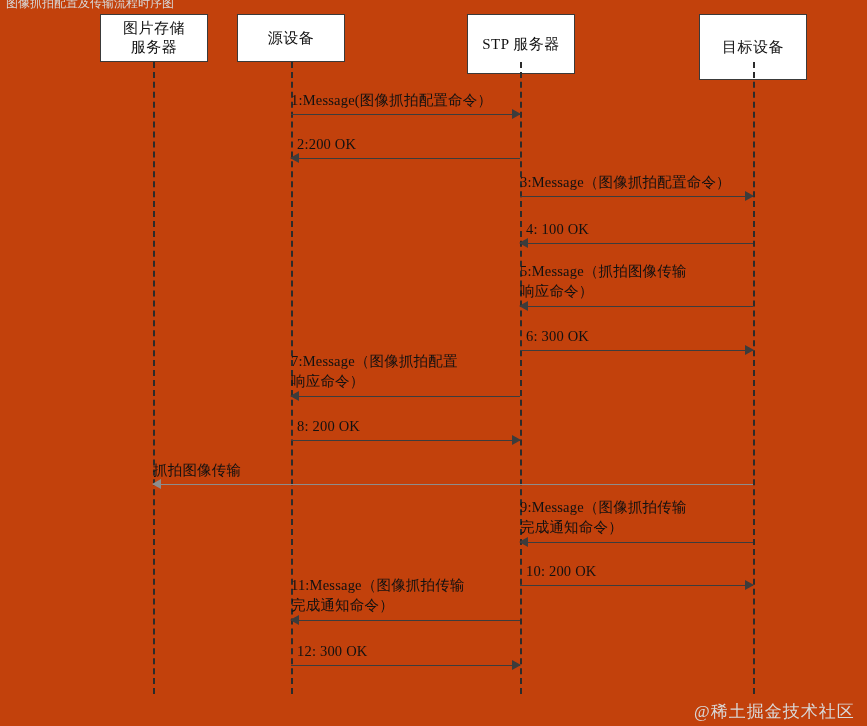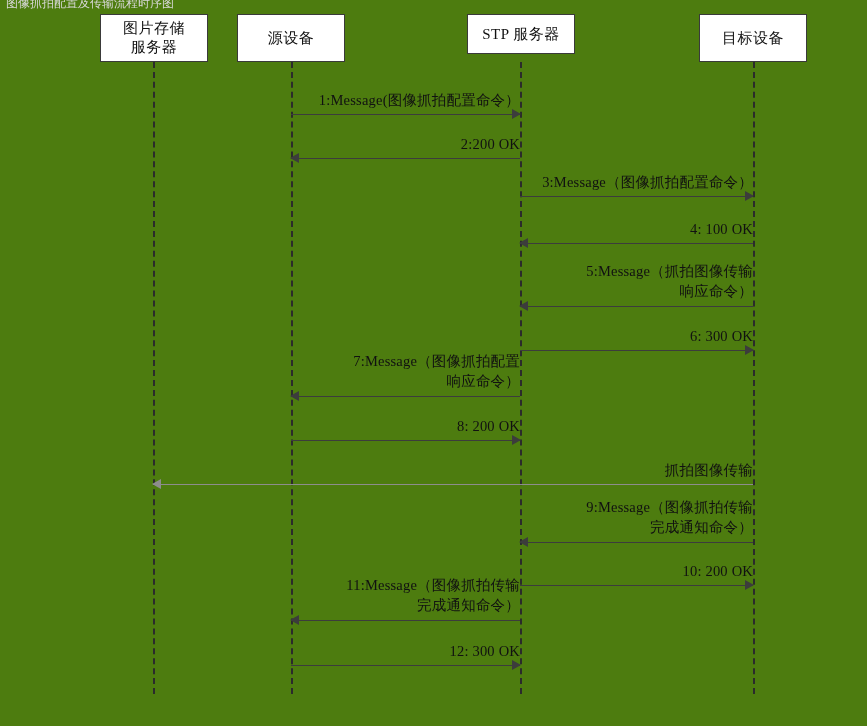--- a/index.html
+++ b/index.html
@@ -9,21 +9,21 @@
     background: #ffffff;
   }
   body {
     font-family: "Liberation Serif", "DejaVu Serif", serif;
     color: #1a1a1a;
   }
   #canvas {
     position: relative;
     width: 867px;
     height: 726px;
-    background: #4d7c0f;
+    background: #c2410c;
     overflow: hidden;
   }
 
   
   .top-strip {
     position: absolute;
     left: 6px;
     top: -3px;
     width: 420px;
     height: 12px;
@@ -93,30 +93,30 @@
     border-top: 5px solid transparent;
     border-bottom: 5px solid transparent;
     border-right: 9px solid #3c3c3c;
   }
   .msg.gray.to-left .head { border-right-color: #8d8d8d; }
 
   .msg .label {
     position: absolute;
     left: 0;
     width: 100%;
-    text-align: right;
+    text-align: left;
     font-size: 14.5px;
     line-height: 1.35;
     color: #111;
     white-space: pre-line;
     letter-spacing: 0.2px;
   }
   
   .msg .label.left {
-    text-align: right;
+    text-align: left;
     padding-left: 6px;
     box-sizing: border-box;
   }
   .msg .label.one-line  { top: -23px; }
   .msg .label.two-line  { top: -44px; }
 
   
   .watermark {
     position: absolute;
     font-size: 17px;
@@ -137,26 +137,26 @@
         <div>
           <span>图片存储</span>
           <span>服务器</span>
         </div>
       </div>
       <div class="actor-box" style="left: 237px; top: 14px; width: 108px; height: 48px;">
         <div>
           <span>源设备</span>
         </div>
       </div>
-      <div class="actor-box" style="left: 467px; top: 14px; width: 108px; height: 40px;">
+      <div class="actor-box" style="left: 467px; top: 14px; width: 108px; height: 60px;">
         <div>
           <span>STP 服务器</span>
         </div>
       </div>
-      <div class="actor-box" style="left: 699px; top: 14px; width: 108px; height: 48px;">
+      <div class="actor-box" style="left: 699px; top: 14px; width: 108px; height: 66px;">
         <div>
           <span>目标设备</span>
         </div>
       </div>
     </div>
   <div id="lifelines">
       <div class="lifeline" style="left: 153px; top: 62px; height: 632px;"></div>
       <div class="lifeline" style="left: 291px; top: 62px; height: 632px;"></div>
       <div class="lifeline" style="left: 520px; top: 62px; height: 632px;"></div>
       <div class="lifeline" style="left: 753px; top: 62px; height: 632px;"></div>
@@ -226,14 +226,15 @@
         <div class="label two-line">11:Message（图像抓拍传输
 完成通知命令）</div>
       </div>
       <div class="msg to-right " style="left: 291px; top: 665px; width: 229px;">
         <div class="line"></div>
         <div class="head"></div>
         <div class="label one-line left">12: 300  OK</div>
       </div>
     </div>
 
+  <div class="watermark" style="left: 694px; top: 700px;">@稀土掘金技术社区</div>
 
 </div>
 
 </body></html>

